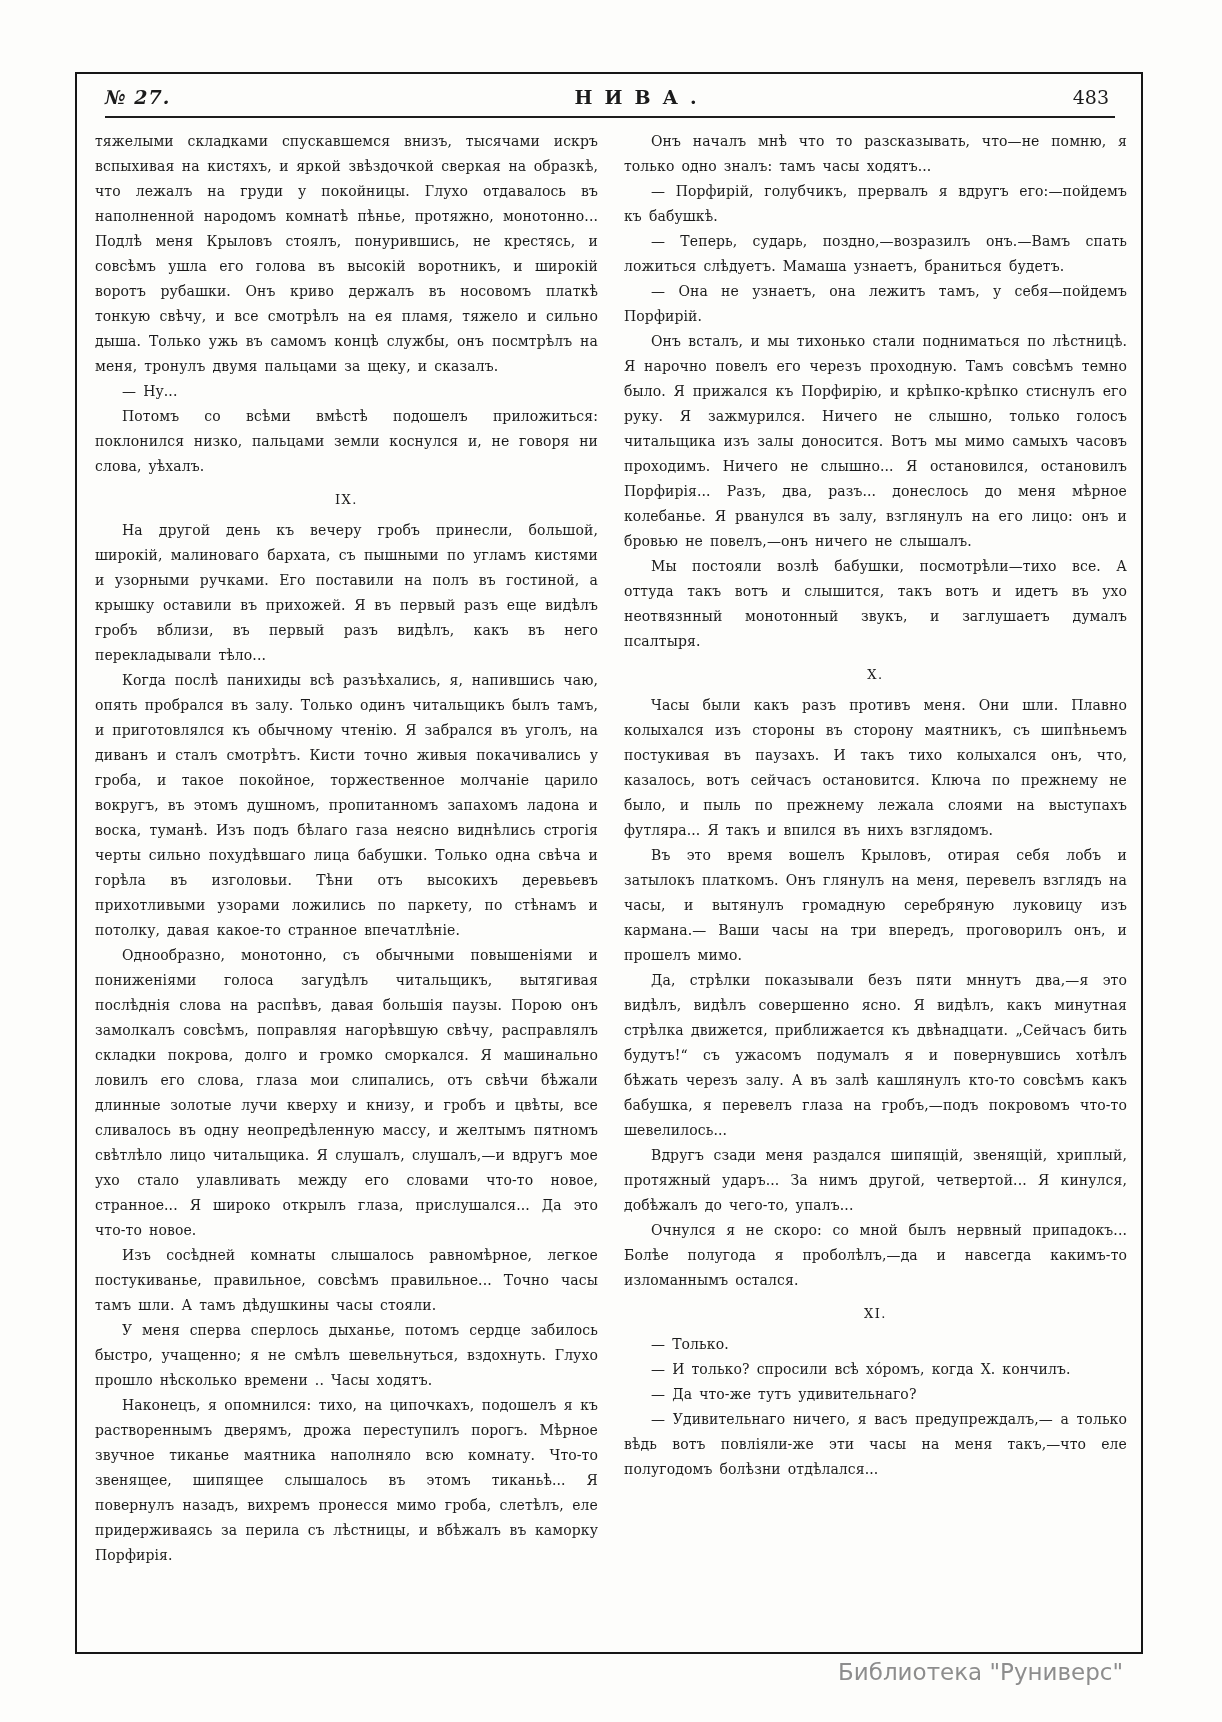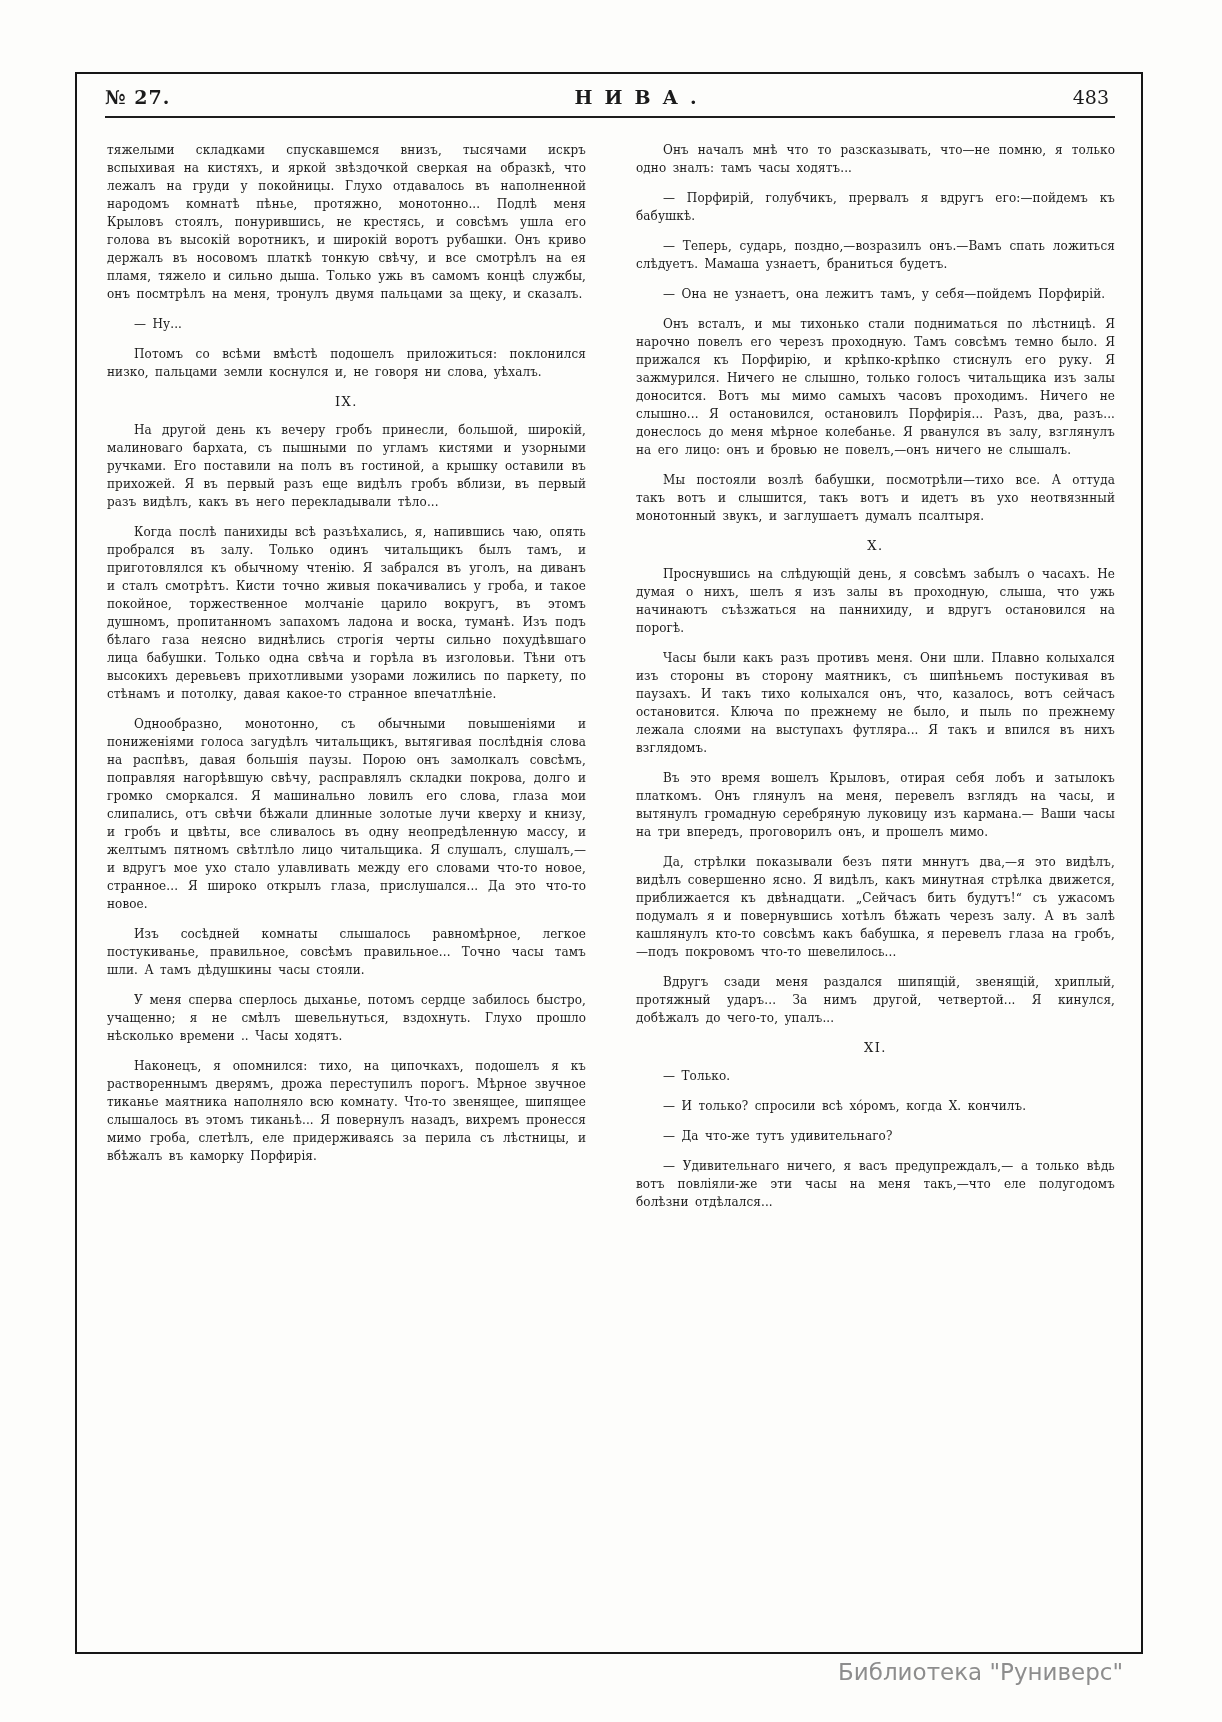--- a/index.html
+++ b/index.html
@@ -26,41 +26,41 @@
     box-sizing: border-box;
   }
   .page-header {
     display: flex;
     align-items: baseline;
     justify-content: space-between;
     padding: 12px 32px 0 28px;
     font-size: 19px;
     font-weight: bold;
   }
-  .issue-number { letter-spacing: 1px; }
+  .issue-number { letter-spacing: 1px; font-style: italic; }
   .masthead { letter-spacing: 12px; margin-left: 40px; }
   .page-number { font-weight: normal; }
   .header-rule {
     border: none;
     border-top: 2px solid #1d1d1d;
     margin: 8px 26px 0 28px;
   }
   .columns {
     display: flex;
     gap: 26px;
     padding: 11px 14px 0 18px;
   }
   .column {
     flex: 1 1 0;
     min-width: 0;
   }
   .column p.para {
-    margin: 12px;
-    font-size: 12px;
-    line-height: 18px;
+    margin: 0;
+    font-size: 14px;
+    line-height: 25px;
     text-align: justify;
     text-indent: 27px;
     word-spacing: 2.5px;
     letter-spacing: 0.1px;
   }
   .column p.para.no-indent { text-indent: 0; }
   .column h2.chapter-heading {
     margin: 13px 0 11px 0;
     font-size: 13px;
     font-weight: normal;
@@ -102,25 +102,25 @@
         <p class="para">Наконецъ, я опомнился: тихо, на ципочкахъ, подошелъ я къ раствореннымъ дверямъ, дрожа переступилъ порогъ. Мѣрное звучное тиканье маятника наполняло всю комнату. Что-то звенящее, шипящее слышалось въ этомъ тиканьѣ... Я повернулъ назадъ, вихремъ пронесся мимо гроба, слетѣлъ, еле придерживаясь за перила съ лѣстницы, и вбѣжалъ въ каморку Порфирія.</p>
       </div>
     <div class="column">
         <p class="para">Онъ началъ мнѣ что то разсказывать, что—не помню, я только одно зналъ: тамъ часы ходятъ...</p>
         <p class="para">— Порфирій, голубчикъ, прервалъ я вдругъ его:—пойдемъ къ бабушкѣ.</p>
         <p class="para">— Теперь, сударь, поздно,—возразилъ онъ.—Вамъ спать ложиться слѣдуетъ. Мамаша узнаетъ, браниться будетъ.</p>
         <p class="para">— Она не узнаетъ, она лежитъ тамъ, у себя—пойдемъ Порфирій.</p>
         <p class="para">Онъ всталъ, и мы тихонько стали подниматься по лѣстницѣ. Я нарочно повелъ его черезъ проходную. Тамъ совсѣмъ темно было. Я прижался къ Порфирію, и крѣпко-крѣпко стиснулъ его руку. Я зажмурился. Ничего не слышно, только голосъ читальщика изъ залы доносится. Вотъ мы мимо самыхъ часовъ проходимъ. Ничего не слышно... Я остановился, остановилъ Порфирія... Разъ, два, разъ... донеслось до меня мѣрное колебанье. Я рванулся въ залу, взглянулъ на его лицо: онъ и бровью не повелъ,—онъ ничего не слышалъ.</p>
         <p class="para">Мы постояли возлѣ бабушки, посмотрѣли—тихо все. А оттуда такъ вотъ и слышится, такъ вотъ и идетъ въ ухо неотвязнный монотонный звукъ, и заглушаетъ думалъ псалтыря.</p>
         <h2 class="chapter-heading">X.</h2>
-        <p class="para">Проснувшись на слѣдующій день, я совсѣмъ забылъ о часахъ. Не думая о нихъ, шелъ я изъ залы въ проходную, слыша, что ужь начинаютъ съѣзжаться на паннихиду, и вдругъ остановился на порогѣ.</p>
         <p class="para">Часы были какъ разъ противъ меня. Они шли. Плавно колыхался изъ стороны въ сторону маятникъ, съ шипѣньемъ постукивая въ паузахъ. И такъ тихо колыхался онъ, что, казалось, вотъ сейчасъ остановится. Ключа по прежнему не было, и пыль по прежнему лежала слоями на выступахъ футляра... Я такъ и впился въ нихъ взглядомъ.</p>
         <p class="para">Въ это время вошелъ Крыловъ, отирая себя лобъ и затылокъ платкомъ. Онъ глянулъ на меня, перевелъ взглядъ на часы, и вытянулъ громадную серебряную луковицу изъ кармана.— Ваши часы на три впередъ, проговорилъ онъ, и прошелъ мимо.</p>
         <p class="para">Да, стрѣлки показывали безъ пяти мннутъ два,—я это видѣлъ, видѣлъ совершенно ясно. Я видѣлъ, какъ минутная стрѣлка движется, приближается къ двѣнадцати. „Сейчасъ бить будутъ!“ съ ужасомъ подумалъ я и повернувшись хотѣлъ бѣжать черезъ залу. А въ залѣ кашлянулъ кто-то совсѣмъ какъ бабушка, я перевелъ глаза на гробъ,—подъ покровомъ что-то шевелилось...</p>
         <p class="para">Вдругъ сзади меня раздался шипящій, звенящій, хриплый, протяжный ударъ... За нимъ другой, четвертой... Я кинулся, добѣжалъ до чего-то, упалъ...</p>
+        <p class="para">Очнулся я не скоро: со мной былъ нервный припадокъ... Болѣе полугода я проболѣлъ,—да и навсегда какимъ-то изломаннымъ остался.</p>
         <h2 class="chapter-heading">XI.</h2>
         <p class="para">— Только.</p>
         <p class="para">— И только? спросили всѣ хóромъ, когда X. кончилъ.</p>
         <p class="para">— Да что-же тутъ удивительнаго?</p>
         <p class="para">— Удивительнаго ничего, я васъ предупреждалъ,— а только вѣдь вотъ повліяли-же эти часы на меня такъ,—что еле полугодомъ болѣзни отдѣлался...</p>
       </div>
   </div>
 </div>
 
 <div class="footer-watermark">Библиотека "Руниверс"</div>

